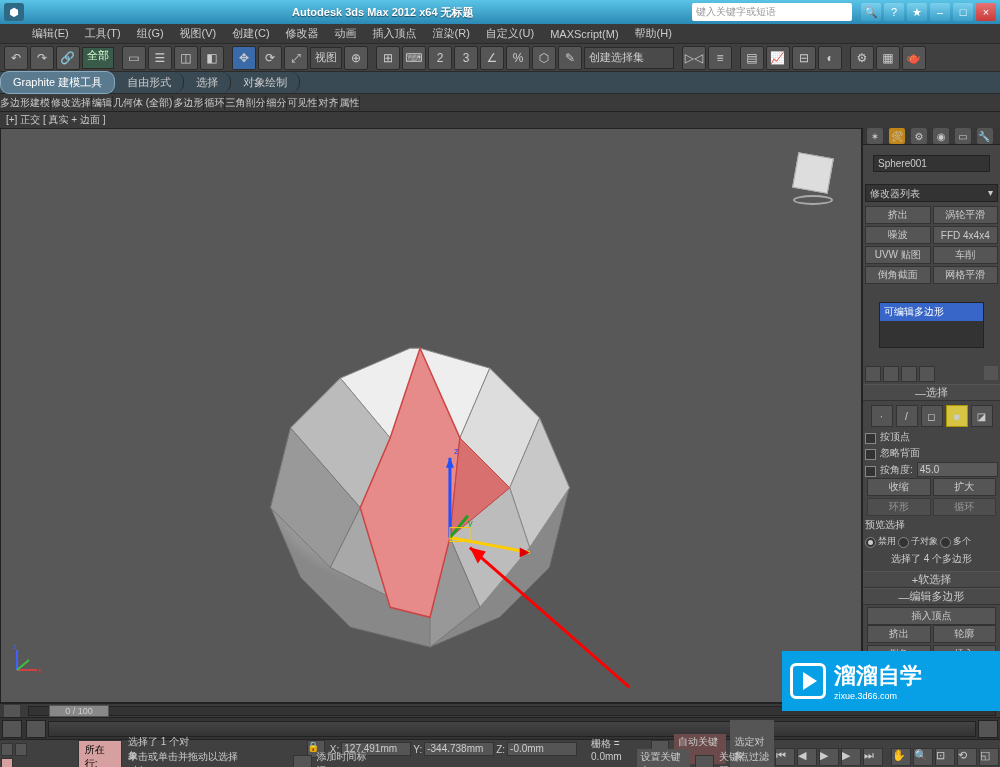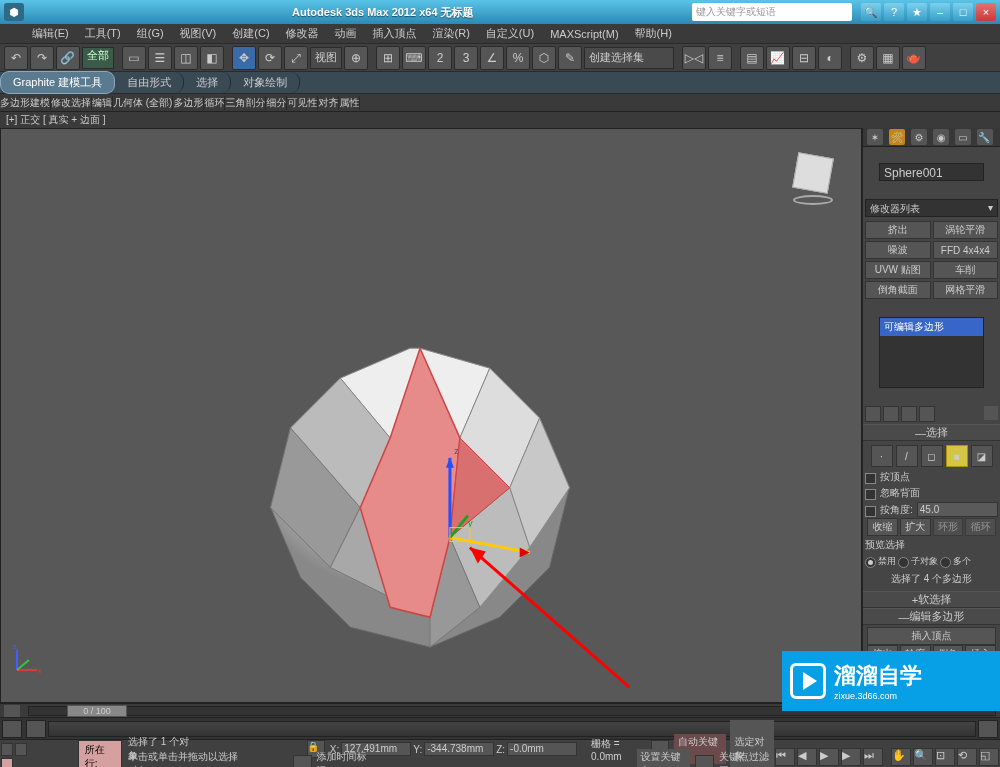--- a/index.html
+++ b/index.html
@@ -37,47 +37,47 @@
 
 
 .main { display:flex; height: 575px; }
 .viewport { flex:1; background:#585858; position:relative; border:1px solid #222;}
 .sidepanel { width: 138px; background:#454545; border-left:1px solid #222; display:flex;flex-direction:column;}
 
 
 .sp-tabs { height:22px; background:#383838; display:flex; align-items:center; gap:6px; padding:0 4px; border-bottom:1px solid #222;}
 .sp-tab-ic { width:16px;height:16px; background:#555; border-radius:2px;display:flex;align-items:center;justify-content:center;font-size:10px;}
 .sp-tab-ic.active{background:#c0861a;}
-.sp-name { height:18px; background:#333; color:#ccc; padding:2px 4px; font-size:12px; border:1px solid #222; margin:16px;}
+.sp-name { height:18px; background:#333; color:#ccc; padding:2px 4px; font-size:10px; border:1px solid #222; margin:10px;}
 .sp-drop { height:18px; background:#333; color:#ccc; padding:2px 4px; font-size:10px; border:1px solid #222; margin:2px; display:flex; justify-content:space-between;}
 .sp-btns { display:grid; grid-template-columns:1fr 1fr; gap:2px; padding:2px;}
 .sp-btn { height:18px; background:#555; border:1px solid #333; font-size:10px; display:flex;align-items:center;justify-content:center;}
 .sp-stack { height:80px; background:#333; margin:16px; border:1px solid #222; overflow:hidden;}
 .sp-stack-item { background:#3766c8; color:#fff; padding:2px 4px; font-size:10px;}
 .sp-navicons{display:flex;gap:2px;padding:2px;justify-content:flex-start;}
 .sp-navicons .ic{width:16px;height:16px;background:#555;border:1px solid #333;}
 .sp-lock{width:14px;height:14px;background:#555;margin-left:auto;}
 .sp-rollout-title { height:18px; background:#4a4a4a; text-align:center; font-size:11px; border-top:1px solid #555; border-bottom:1px solid #333; display:flex;align-items:center;justify-content:center;}
 .sp-rollout-body { padding:2px; font-size:10px;}
 .sp-row { display:flex; align-items:flex-end; gap:4px; padding:1px 0;}
 .sp-check { width:11px;height:11px;border:1px solid #888;background:#333;}
 .sp-spin { flex:1; height:15px; background:#5a5a5a; border:1px solid #333; padding:0 2px; font-size:10px;display:flex;align-items:center;}
 .sp-radio { width:11px;height:11px;border-radius:50%;border:1px solid #888;background:#333;display:inline-block;}
 .sp-radio.on::after{content:"";display:block;width:5px;height:5px;background:#ccc;border-radius:50%;margin:2px;}
 .sp-sobj-icons{display:flex;gap:3px;padding:2px;justify-content:center;}
 .sobj-ic{width:22px;height:22px;background:#555;border:1px solid #333;display:flex;align-items:center;justify-content:center;}
 .sobj-ic.active{background:#d6c444;border-color:#aa9500;}
-.sp-2btn{display:grid;grid-template-columns:1fr 1fr 1fr 1fr;gap:2px;padding:0 2px;}
+.sp-2btn{display:grid;grid-template-columns:1fr 1fr;gap:2px;padding:0 2px;}
 .sp-2btn .b{height:18px;background:#555;border:1px solid #333;font-size:10px;display:flex;align-items:center;justify-content:center;}
 .sp-status-txt{text-align:center;font-size:10px;padding:3px 0;}
 
 
 .timeslider { height:14px; background:#3a3a3a; border-top:1px solid #222;display:flex;align-items:center;}
 .ts-bar{flex:1;height:10px;background:#333;margin:0 4px;position:relative;border:1px solid #222;}
-.ts-thumb{position:absolute;left:38px;top:-2px;width:60px;height:12px;background:#888;border:1px solid #555;font-size:9px;text-align:center;}
+.ts-thumb{position:absolute;left:20px;top:-2px;width:60px;height:12px;background:#888;border:1px solid #555;font-size:9px;text-align:center;}
 .trackbar { height:22px; background:#333; border-top:1px solid #222;display:flex;align-items:center;}
 .trackbar .tbic{width:20px;height:18px;background:#555;margin:0 2px;border:1px solid #222;}
 .trackbar .track{flex:1;height:16px;background:linear-gradient(#444,#333);border:1px solid #222;}
 .statusbar { height:34px; background:#404040; display:flex; align-items:center; border-top:1px solid #222;}
 .sb-left{width:80px;height:30px;display:flex;flex-direction:column;}
 .sb-left .row{height:15px;display:flex;}
 .sb-left .cell{width:12px;height:13px;background:#555;border:1px solid #333;margin:1px;}
 .sb-tag{background:#d6a0a0;color:#000;padding:2px 6px;font-size:10px;border:1px solid #333;margin-left:4px;}
 .sb-mid{display:flex;flex-direction:column;height:30px;margin-left:6px;}
 .sb-mid .line{height:15px;display:flex;align-items:center;font-size:10px;gap:4px;}

